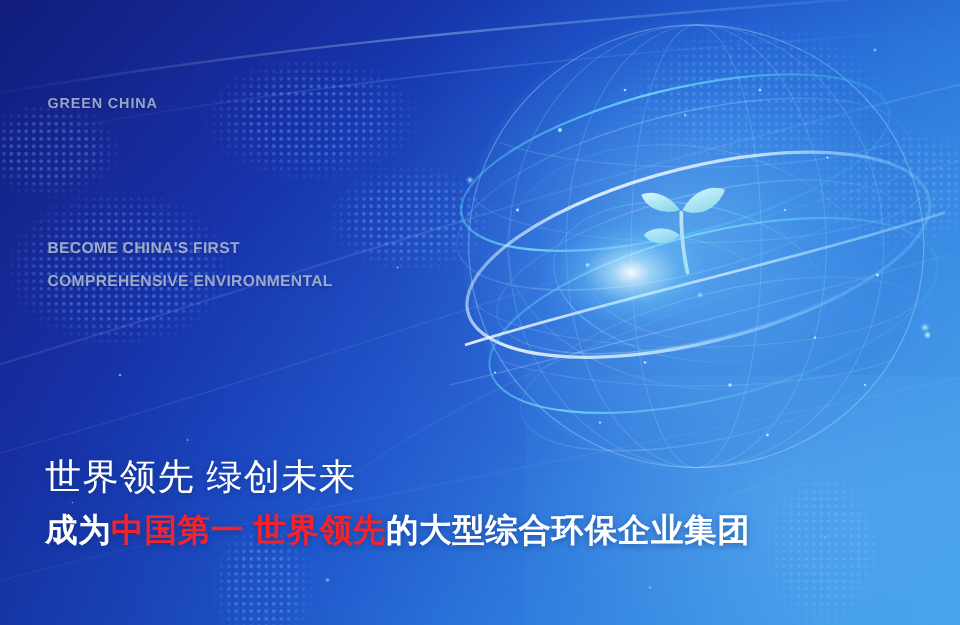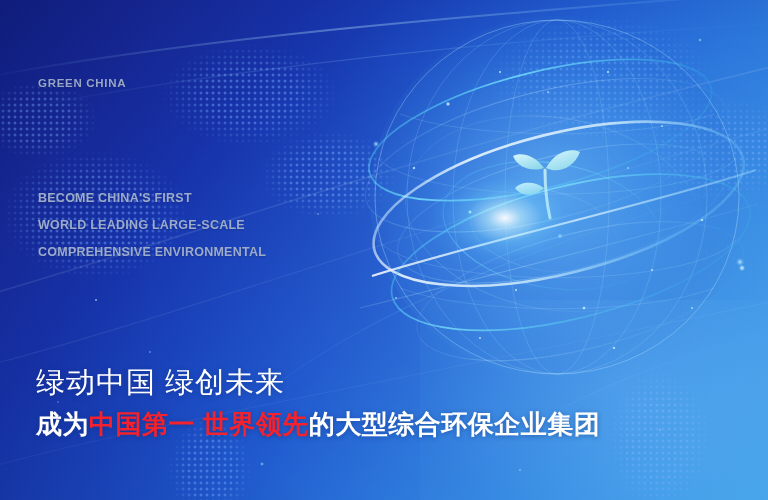--- a/index.html
+++ b/index.html
@@ -359,22 +359,21 @@
 
   <div class="core-glow"></div>
   <div class="vignette"></div>
 
   <div class="eyebrow">
     <div>GREEN CHINA</div>
   </div>
 
   <div class="tagline">
     <div>BECOME CHINA'S FIRST</div>
-    <div>WORLD LEADING LARGE-SCALE</div>
     <div>COMPREHENSIVE ENVIRONMENTAL</div>
   </div>
 
   <div class="headline">
-    <div class="line1">绿动中国 绿创未来</div>
+    <div class="line1">世界领先 绿创未来</div>
     <div class="line2"><span>成为</span><span class="hl">中国第一 世界领先</span><span>的大型综合环保企业集团</span></div>
   </div>
 
 </div>
 
 </body></html>

